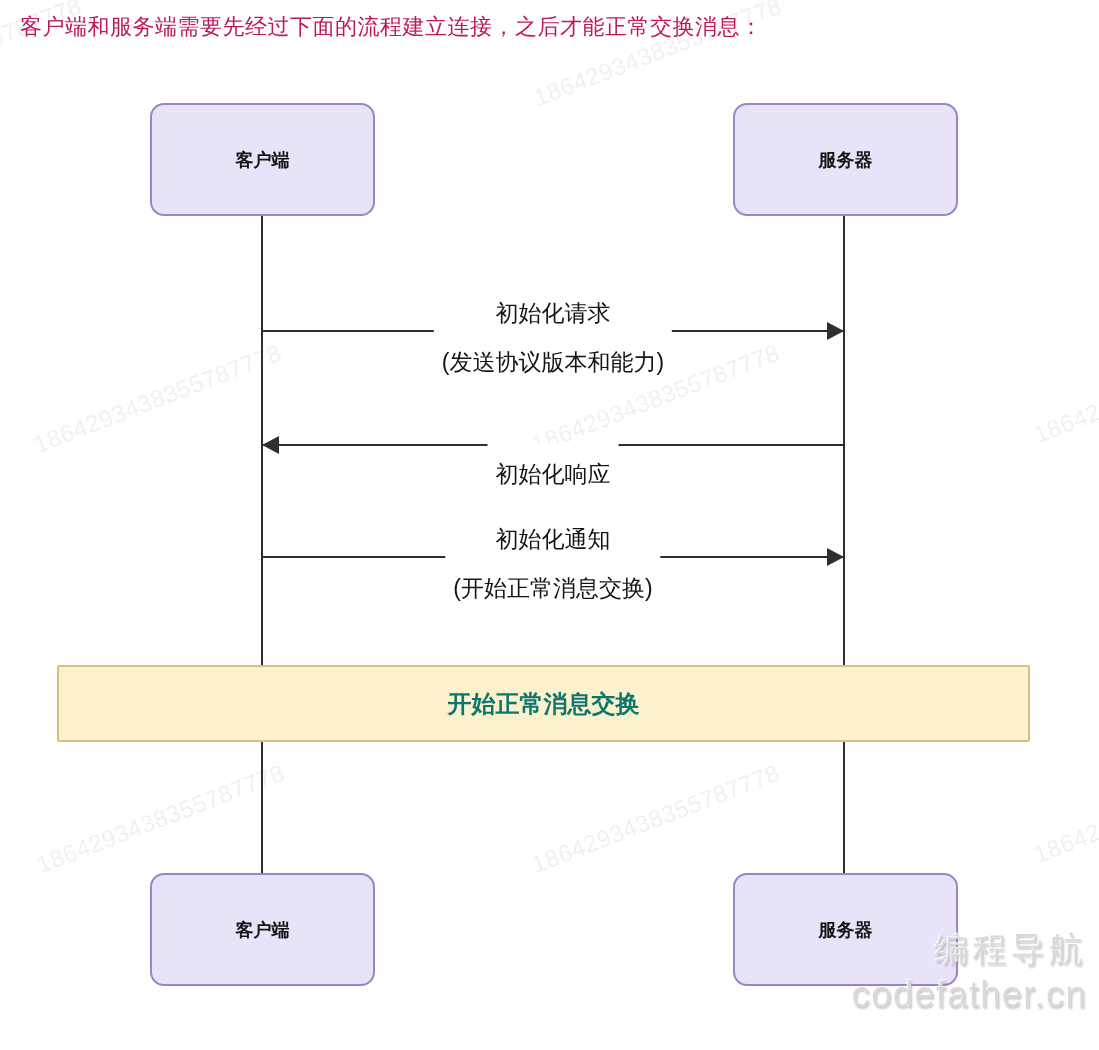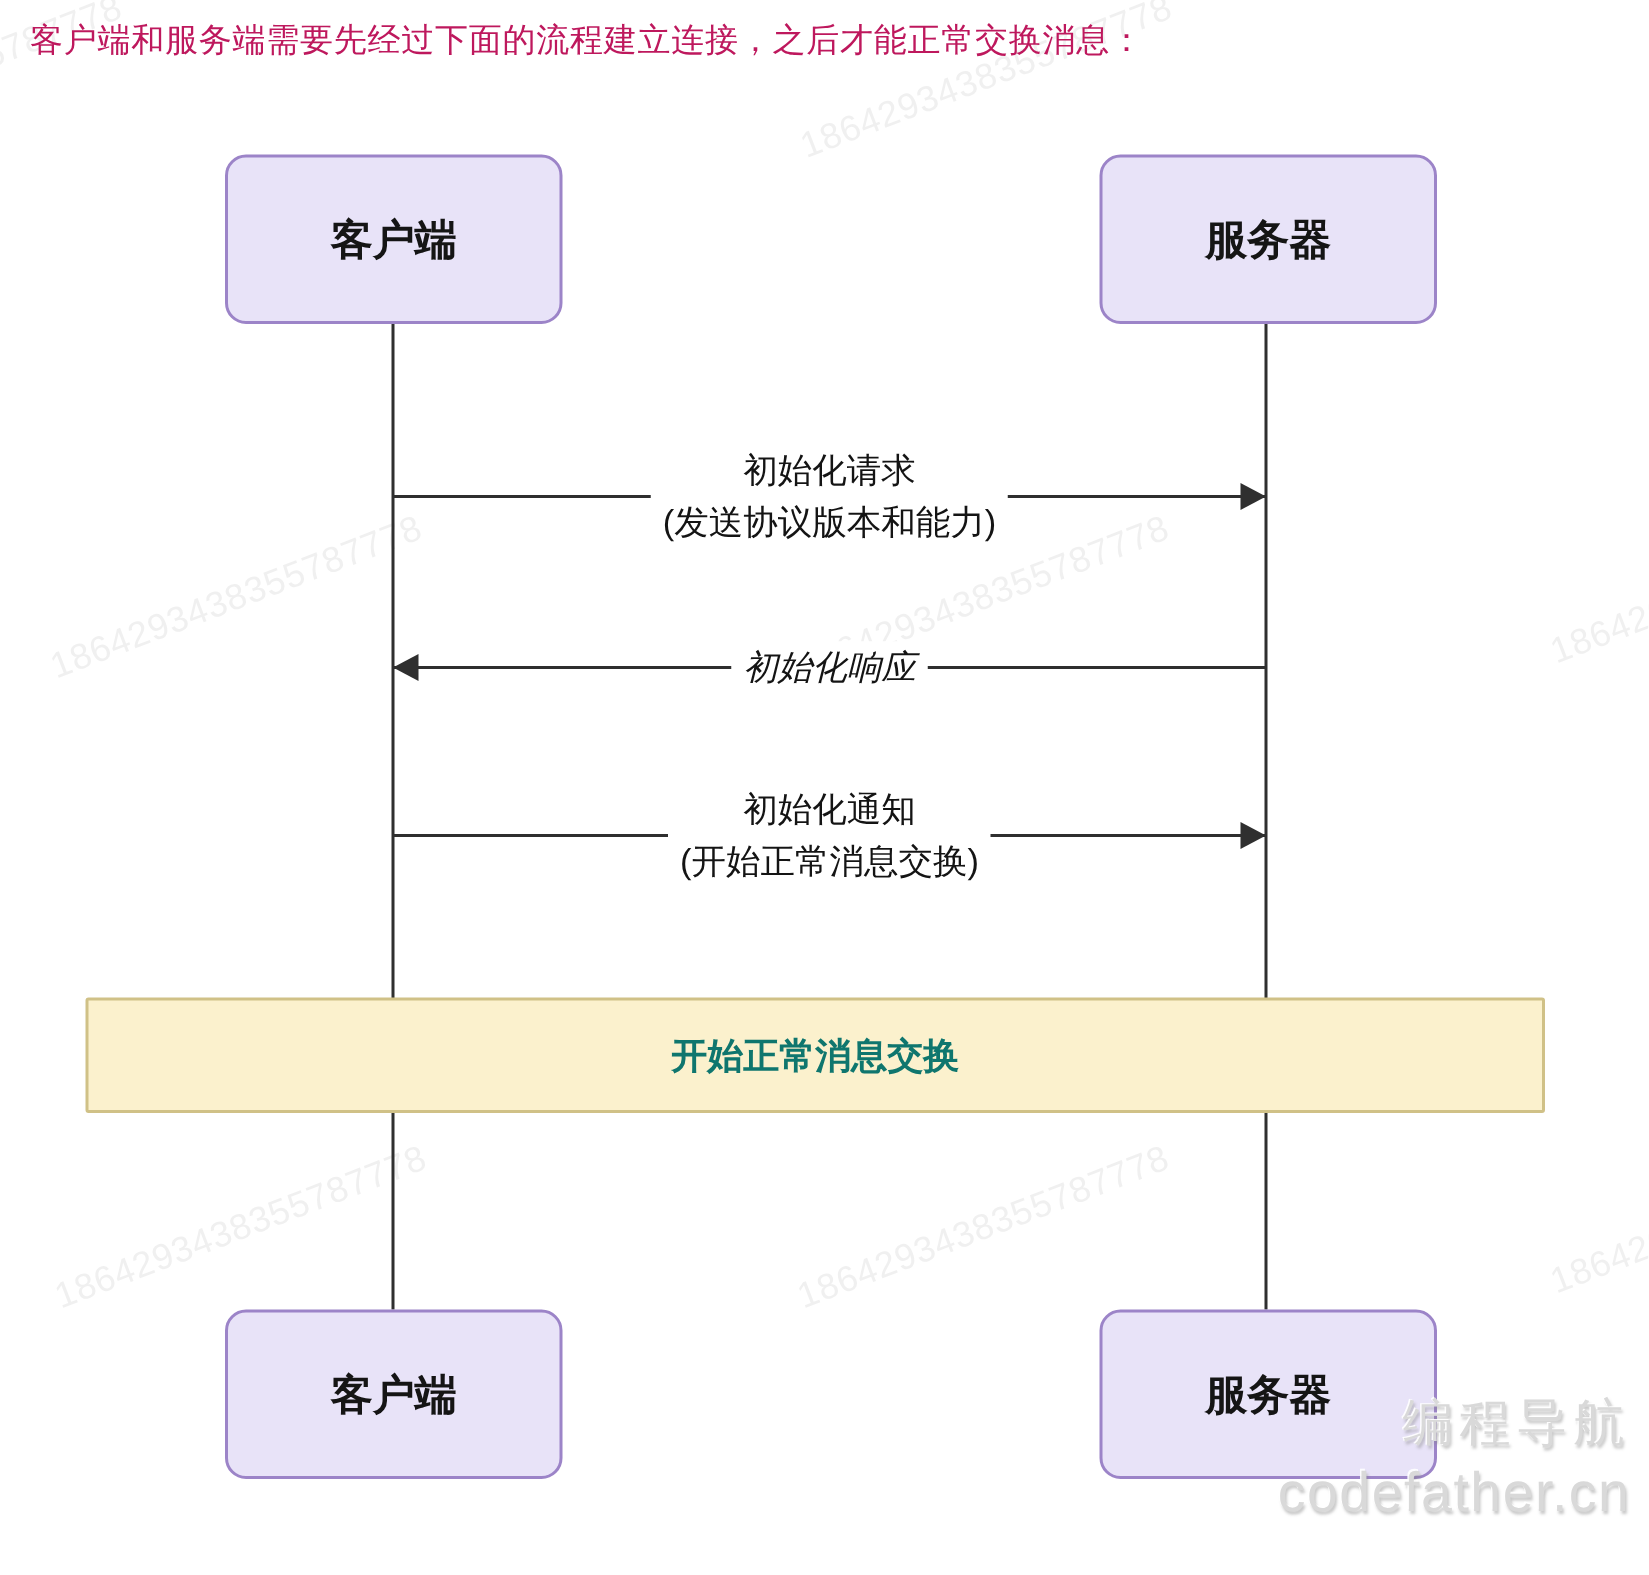--- a/index.html
+++ b/index.html
@@ -31,21 +31,21 @@
     position: absolute;
     width: 225px;
     height: 113px;
     box-sizing: border-box;
     background: #e8e3f8;
     border: 2px solid #9c84c8;
     border-radius: 14px;
     display: flex;
     align-items: center;
     justify-content: center;
-    font-size: 28px;
+    font-size: 18px;
     font-weight: 600;
     color: #151515;
     z-index: 4;
   }
   .actor-tl { left: 150px; top: 103px; }
   .actor-tr { left: 733px; top: 103px; }
   .actor-bl { left: 150px; top: 873px; }
   .actor-br { left: 733px; top: 873px; }
 
   
@@ -94,23 +94,23 @@
     text-align: center;
     font-size: 23px;
     font-weight: 500;
     line-height: 35px;
     color: #141414;
     padding: 0 8px;
     white-space: nowrap;
     z-index: 3;
   }
   .msg1 .msg-label { top: 331px; }
-  .msg2 .msg-label { top: 445px; font-style: italic; }
+  .msg2 .msg-label { top: 467px; }
   .msg3 .msg-label { top: 557px; }
-  .msg-label .l1, .msg-label .l2 { display: block; }
+  .msg-label .l1, .msg-label .l2 { display: block; margin-top: 14px; }
 
   
   .note-band {
     position: absolute;
     left: 57px;
     top: 665px;
     width: 973px;
     height: 77px;
     box-sizing: border-box;
     background: #fbf1cd;

